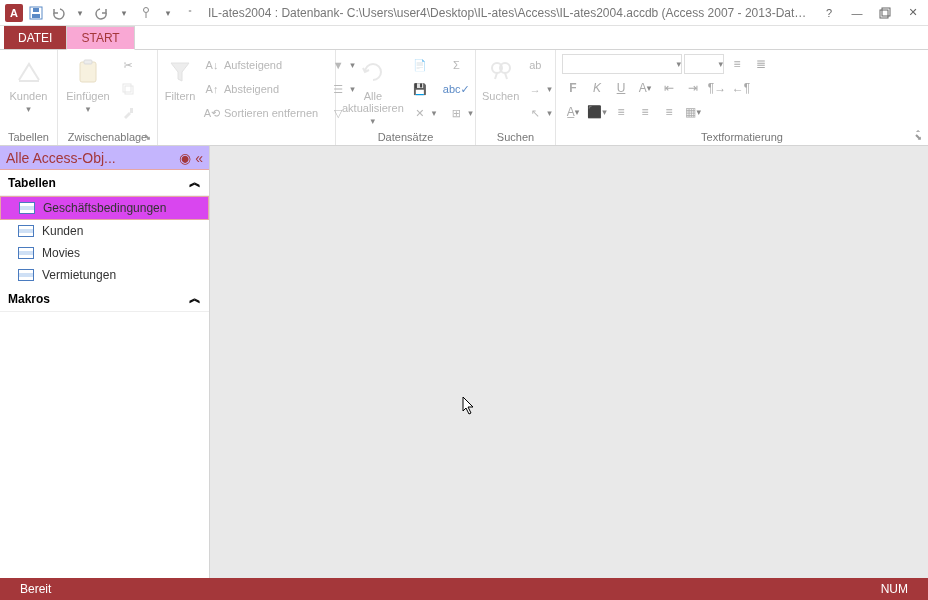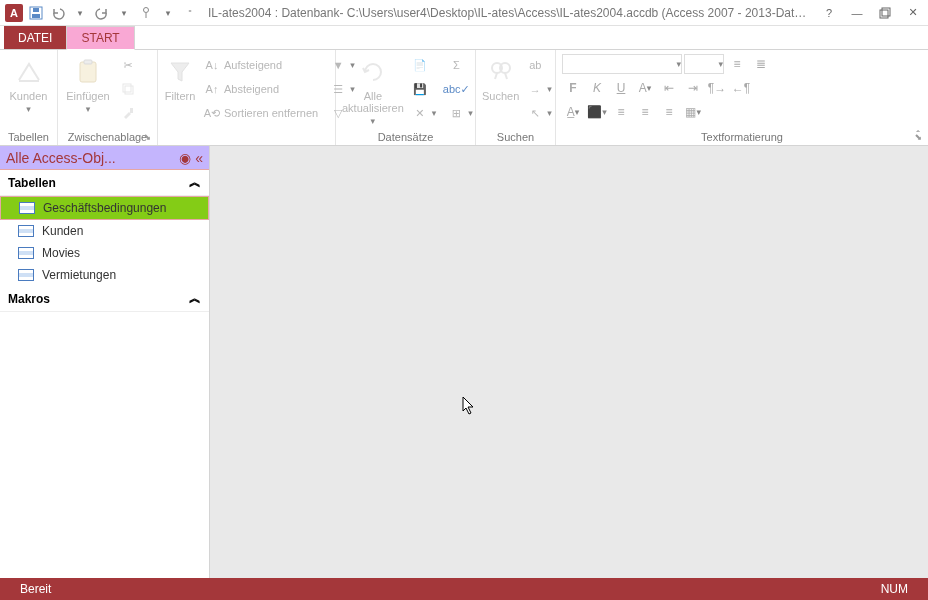--- a/index.html
+++ b/index.html
@@ -38,21 +38,21 @@
 .fmt-btn { width: 22px; height: 20px; display: flex; align-items: center; justify-content: center; color: #aaa; font-size: 12px; }
 .collapse-arrow { position: absolute; right: 8px; bottom: 4px; color: #777; }
 
 
 .main { display: flex; height: 432px; }
 .navpane { width: 210px; background: #fff; border-right: 1px solid #d4d4d4; display: flex; flex-direction: column; }
 .navpane .hdr { background: #c4b5fd; height: 24px; display: flex; align-items: center; padding: 0 6px; color: #a4373a; font-size: 14px; justify-content: space-between; border-bottom: 1px solid #e7a6a4; }
 .navpane .hdr .right { display: flex; align-items: center; gap: 4px; color: #a4373a; }
 .cat { font-weight: bold; font-size: 12px; color: #000000; padding: 4px 8px; display: flex; justify-content: space-between; align-items: center; border-bottom: 1px solid #eee; }
 .navitem { display: flex; align-items: center; gap: 8px; padding: 4px 8px 4px 18px; font-size: 12px; color: #333; }
-.navitem.selected { background: #84cc16; border: 1px solid #e7a6a4; }
+.navitem.selected { background: #d946ef; border: 1px solid #e7a6a4; }
 .tblicon { width: 16px; height: 12px; border: 1px solid #4a7bbf; background: linear-gradient(#fff 33%, #cfe0f5 33% 66%, #fff 66%); }
 .macicon { width: 14px; height: 14px; background: #f3ce73; border: 1px solid #caa23c; border-radius: 2px; transform: skewX(-8deg); }
 .content { flex: 1; background: #e9e9e9; position: relative; }
 .cursor { position: absolute; left: 252px; top: 250px; font-size: 16px; color: #000; }
 
 
 .statusbar { height: 22px; background: #a4373a; color: #fff; display: flex; align-items: center; justify-content: space-between; padding: 0 20px; font-size: 12px; }
 
 .chev { font-size: 9px; color: #888; }
 </style>

